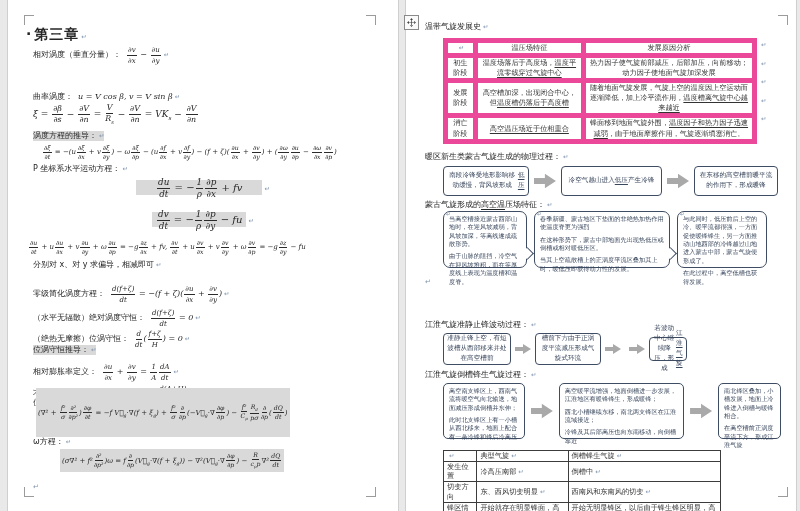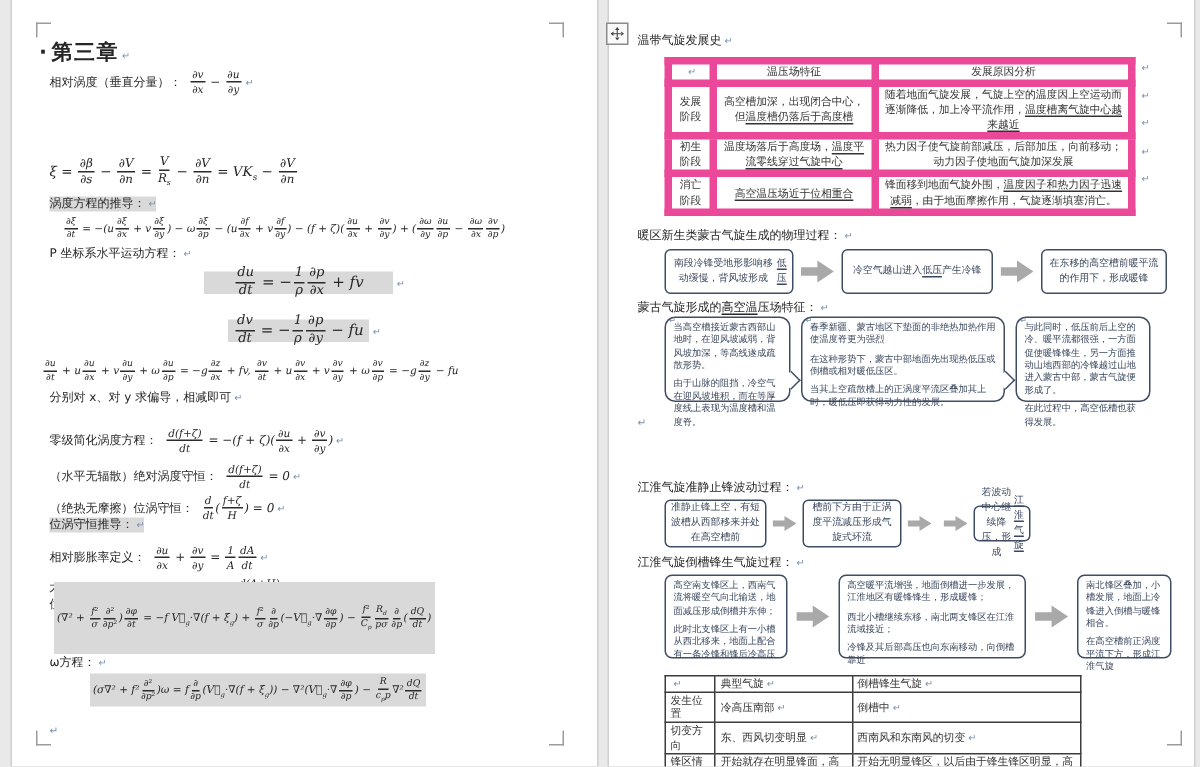--- a/index.html
+++ b/index.html
@@ -76,20 +76,24 @@
     <span class="lab">相对涡度（垂直分量）：</span>
     <span class="fm"><span class="f">
           <span class="fn">∂v</span>
           <span class="fd">∂x</span>
         </span> − <span class="f">
           <span class="fn">∂u</span>
           <span class="fd">∂y</span>
         </span></span><span class="pe"></span>
   </div>
 
+  <div class="abs" style="left:25px;top:84px">
+    <span class="lab">曲率涡度：</span>
+    <span class="fm">u = V cos β,  v = V sin β</span><span class="pe"></span>
+  </div>
 
   <div class="abs fm" style="left:25px;top:104px;font-size:9px">ξ = <span class="f">
         <span class="fn">∂β</span>
         <span class="fd">∂s</span>
       </span> − <span class="f">
         <span class="fn">∂V</span>
         <span class="fd">∂n</span>
       </span> = <span class="f">
         <span class="fn">V</span>
         <span class="fd">R<sub>s</sub></span>
@@ -336,28 +340,28 @@
         <col style="width:110px">
         <col style="width:174px">
       </colgroup>
     <tbody>
         <tr>
       <td><span class="pe"></span></td>
       <td>温压场特征</td>
       <td>发展原因分析</td>
     </tr>
     <tr>
+      <td>初生阶段</td>
+      <td>温度场落后于高度场，<u>温度平流零线穿过气旋中心</u></td>
+      <td>热力因子使气旋前部减压，后部加压，向前移动；动力因子使地面气旋加深发展</td>
+    </tr>
+    <tr>
       <td>发展阶段</td>
       <td>高空槽加深，出现闭合中心，但<u>温度槽仍落后于高度槽</u></td>
       <td>随着地面气旋发展，气旋上空的温度因上空运动而逐渐降低，加上冷平流作用，<u>温度槽离气旋中心越来越近</u></td>
-    </tr>
-    <tr>
-      <td>初生阶段</td>
-      <td>温度场落后于高度场，<u>温度平流零线穿过气旋中心</u></td>
-      <td>热力因子使气旋前部减压，后部加压，向前移动；动力因子使地面气旋加深发展</td>
     </tr>
     <tr>
       <td>消亡阶段</td>
       <td><u>高空温压场近于位相重合</u></td>
       <td>锋面移到地面气旋外围，<u>温度因子和热力因子迅速减弱</u>，由于地面摩擦作用，气旋逐渐填塞消亡。</td>
     </tr>
   </tbody>
     </table>
   <div class="pcol" style="left:355px;top:42px">
     <span>↵</span>

